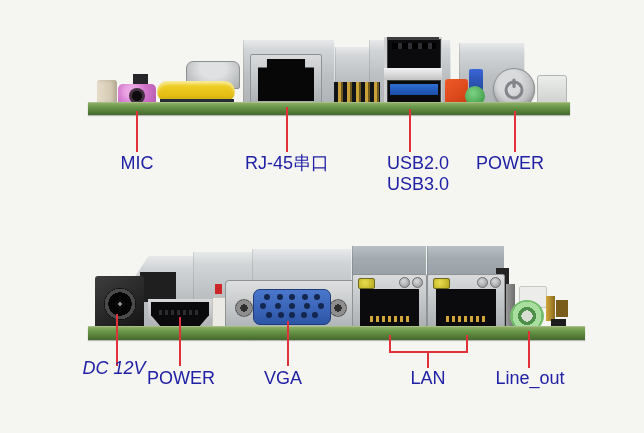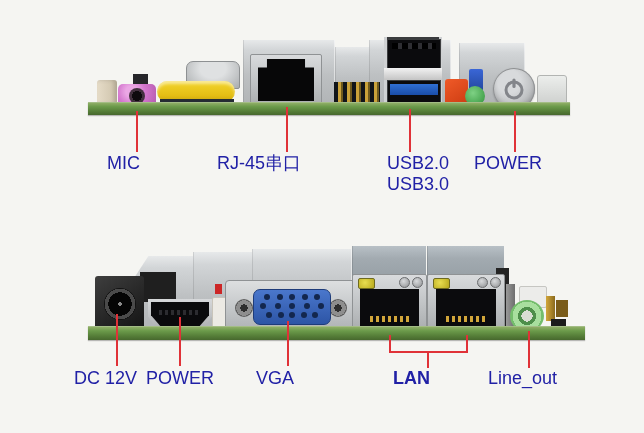--- a/index.html
+++ b/index.html
@@ -15,21 +15,21 @@
   .shield{background:linear-gradient(180deg,#e7e9ea 0%,#d2d5d7 16%,#bdc0c2 55%,#b1b4b6 100%);
           border-left:1px solid rgba(0,0,0,.10);border-right:1px solid rgba(255,255,255,.5);}
   .shield-dark{background:linear-gradient(180deg,#b8c0c6 0%,#a2aab0 40%,#97a0a6 100%);
           border-left:1px solid rgba(0,0,0,.12);}
   .slope-left{clip-path:polygon(0 34%,26% 0,100% 0,100% 100%,0 100%);}
   .blackface{background:#0b0b0d;}
 
   
   .leader{width:2px;background:#e03238;}
   .leader-h{height:2px;background:#e03238;}
-  .lbl{color:#2121a6;font-size:18px;line-height:21px;white-space:nowrap;}
+  .lbl{color:#2121a6;font-size:18px;line-height:21px;white-space:nowrap;text-align:center;}
 
   
   .jack-pink{background:radial-gradient(circle at 35% 30%,#eba7e5 0 18%,#d478ce 45%,#b054aa 100%);border-radius:5px;}
   .hole{border-radius:50%;background:radial-gradient(circle,#0e0a0e 0 45%,#43303f 45% 70%,#2a1d28 70%);}
   .jack-green{border-radius:50%;
      background:radial-gradient(circle,#d9ded2 0 24%,#4e8f4a 24% 38%,#a8df9e 38% 62%,#74bd6c 62% 82%,#579c50 82%);}
 
   
   .rj-shell{background:linear-gradient(180deg,#d9dbdd 0%,#c2c5c7 50%,#aaadaf 100%);border:1px solid #8f9294;border-radius:2px;}
   .rj-open{background:#070708;clip-path:polygon(0 20%,16% 20%,16% 0,84% 0,84% 20%,100% 20%,100% 100%,0 100%);}
@@ -212,20 +212,20 @@
 
     <div class="abs leader" style="left:116px;top:314px;height:52px;"></div>
     <div class="abs leader" style="left:179px;top:317px;height:49px;"></div>
     <div class="abs leader" style="left:287px;top:321px;height:45px;"></div>
     <div class="abs leader" style="left:389px;top:335px;height:18px;"></div>
     <div class="abs leader" style="left:466px;top:335px;height:18px;"></div>
     <div class="abs leader-h" style="left:389px;top:351px;width:79px;"></div>
     <div class="abs leader" style="left:427px;top:353px;height:15px;"></div>
     <div class="abs leader" style="left:528px;top:331px;height:37px;"></div>
 
-    <div class="abs lbl" style="left:74px;top:368px;width:80px;">DC 12V</div>
+    <div class="abs lbl" style="left:74px;top:358px;width:80px;font-style:italic;">DC 12V</div>
     <div class="abs lbl" style="left:146px;top:368px;width:70px;">POWER</div>
-    <div class="abs lbl" style="left:256px;top:368px;width:70px;">VGA</div>
-    <div class="abs lbl" style="left:393px;top:368px;width:70px;font-weight:bold;">LAN</div>
+    <div class="abs lbl" style="left:248px;top:368px;width:70px;">VGA</div>
+    <div class="abs lbl" style="left:393px;top:368px;width:70px;">LAN</div>
     <div class="abs lbl" style="left:488px;top:368px;width:84px;">Line_out</div>
   </div>
 
 </div>
 
 </body></html>

